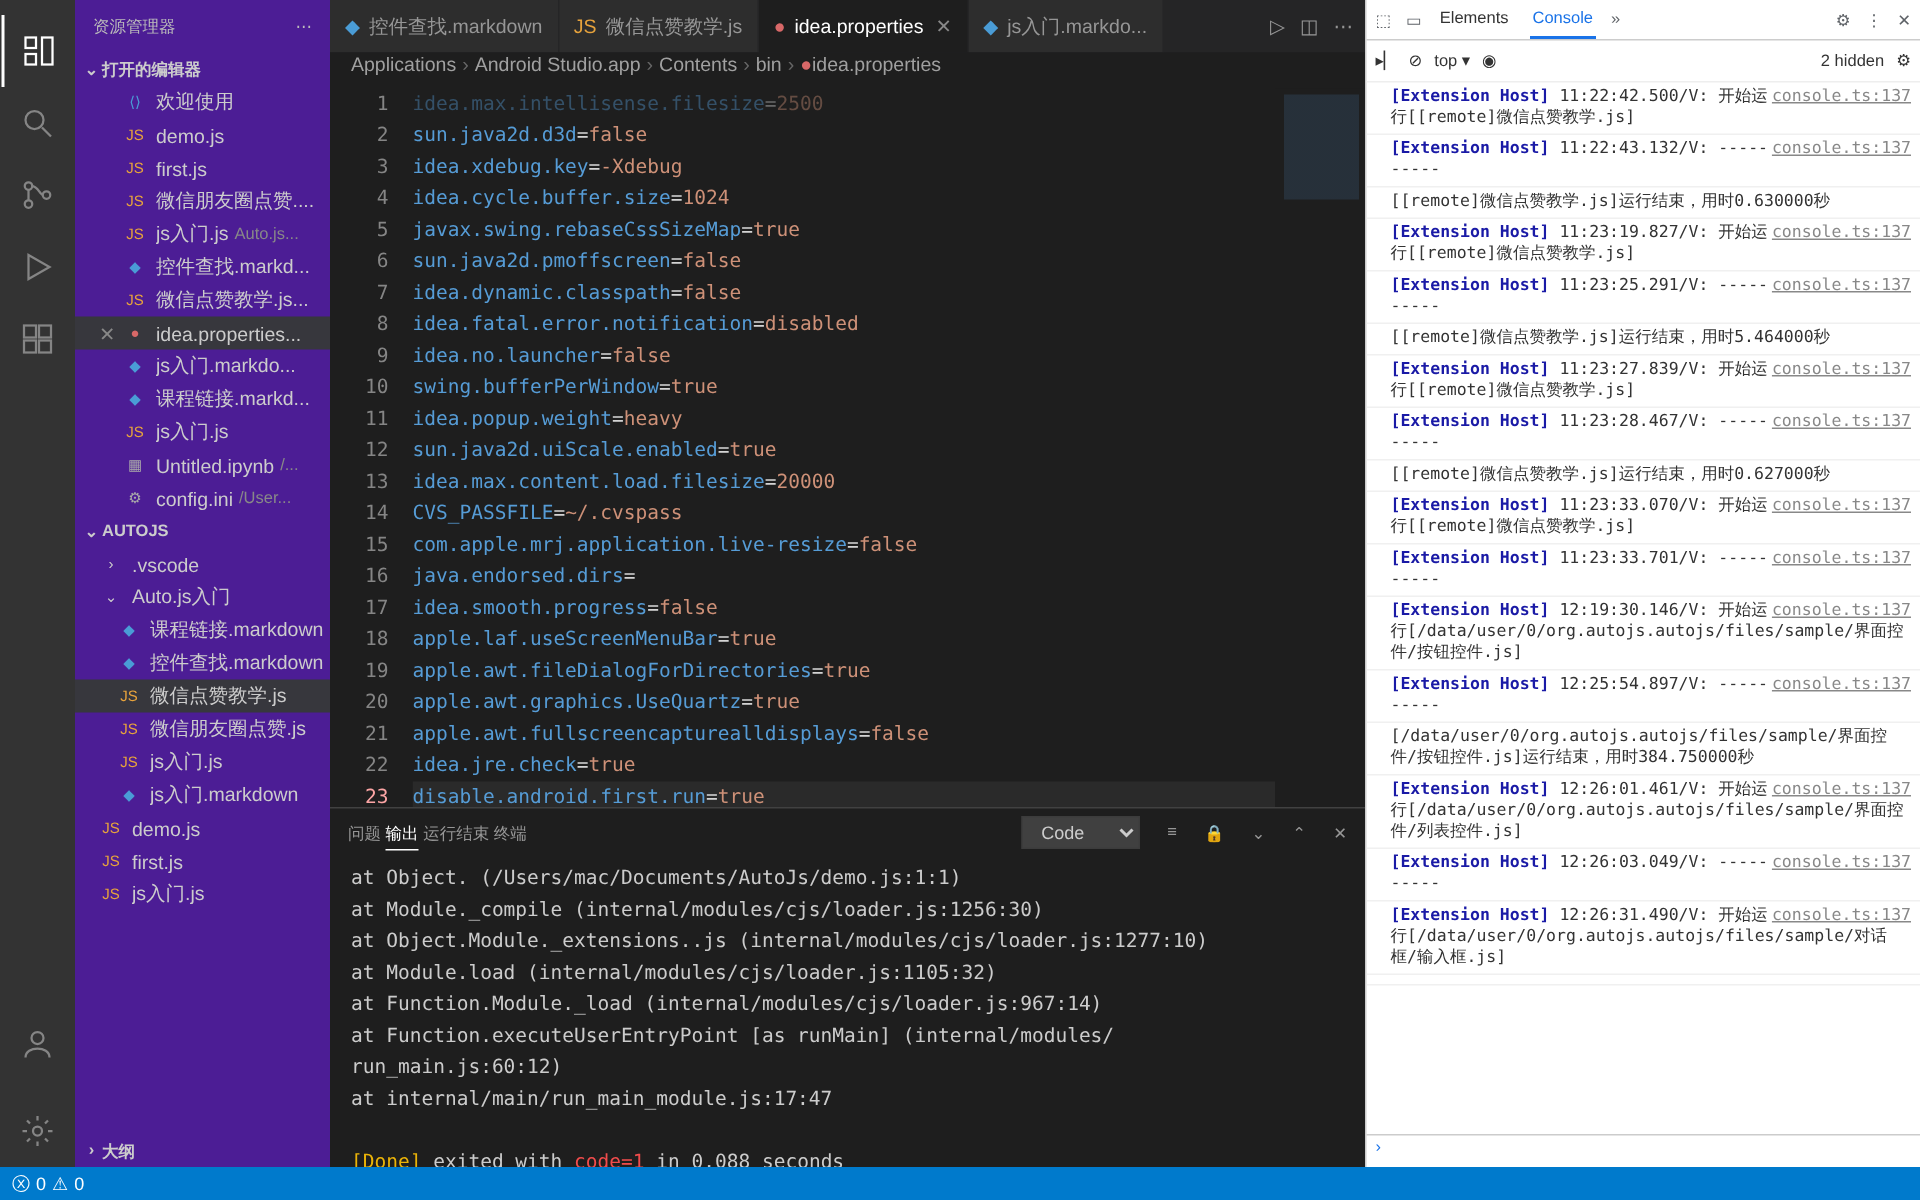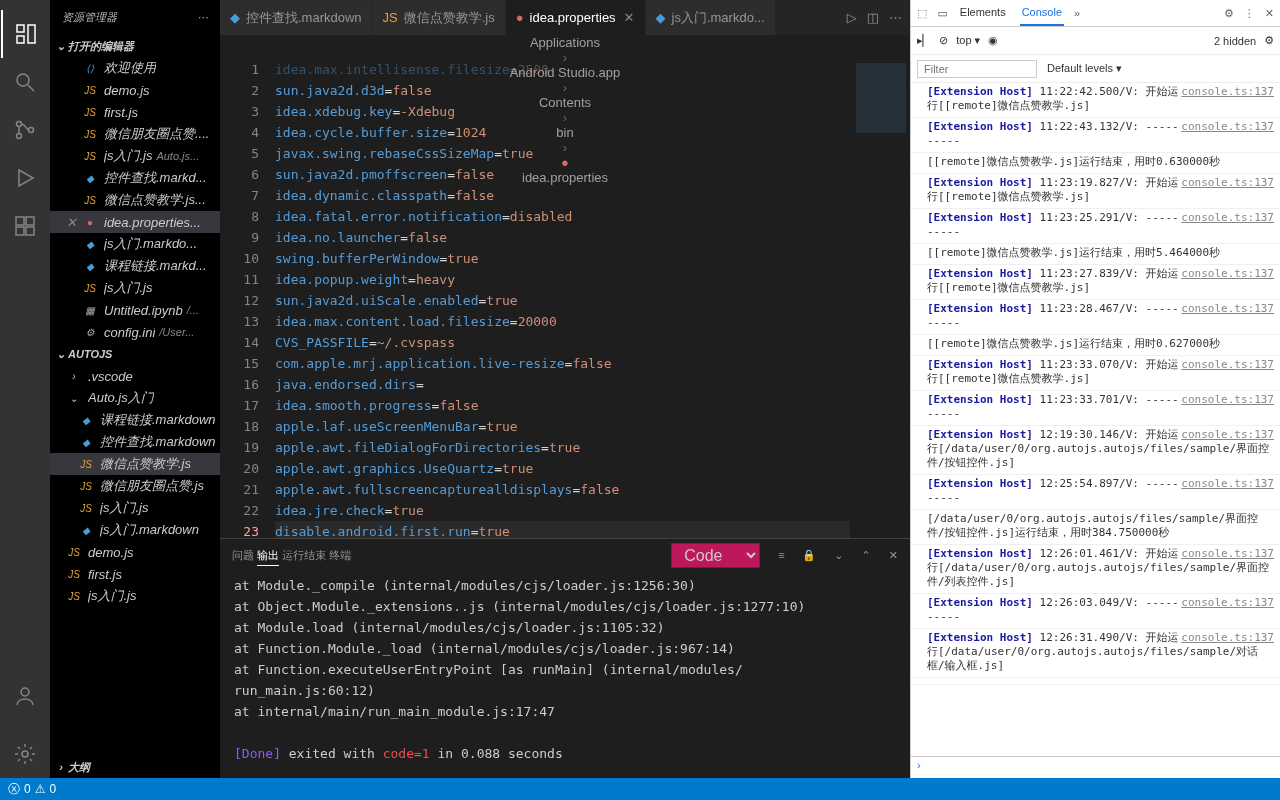--- a/index.html
+++ b/index.html
@@ -2,21 +2,21 @@
 <html><head>
 <meta charset="utf-8">
 <style>
 * { margin: 0; padding: 0; box-sizing: border-box; }
 body { font-family: -apple-system, "Helvetica Neue", sans-serif; font-size: 13px; background: #1e1e1e; color: #cccccc; overflow: hidden; width: 1280px; height: 800px; }
 .app { display: flex; height: 778px; }
 .activitybar { width: 50px; background: #333333; display: flex; flex-direction: column; align-items: center; padding-top: 10px; }
 .activitybar .icon { width: 48px; height: 48px; display: flex; align-items: center; justify-content: center; color: #858585; cursor: pointer; }
 .activitybar .icon.active { color: #ffffff; border-left: 2px solid #fff; }
 .activitybar .bottom { margin-top: auto; margin-bottom: 10px; }
-.sidebar { width: 170px; background: #000000; display: flex; flex-direction: column; overflow: hidden; font-style: italic; }
+.sidebar { width: 170px; background: #4c1d95; display: flex; flex-direction: column; overflow: hidden; }
 .sidebar-header { height: 35px; display: flex; align-items: center; padding: 0 12px; font-size: 11px; color: #bbbbbb; justify-content: space-between; }
 .section-header { height: 22px; display: flex; align-items: center; padding: 0 4px; font-size: 11px; font-weight: bold; color: #cccccc; cursor: pointer; }
 .section-header .chev { width: 14px; text-align: center; }
 .tree-item { height: 22px; display: flex; align-items: center; padding-left: 16px; cursor: pointer; font-size: 13px; white-space: nowrap; overflow: hidden; }
 .tree-item.active { background: #37373d; }
 .tree-item .ficon { width: 16px; height: 16px; margin-right: 6px; flex-shrink: 0; display: inline-flex; align-items: center; justify-content: center; font-size: 10px; }
 .fi-js { color: #e6a23c; }
 .fi-md { color: #4a9cd6; }
 .fi-prop { color: #d86868; }
 .fi-ipynb { color: #aaa; }
@@ -25,40 +25,40 @@
 .tree-item .dim { color: #888; font-size: 11px; margin-left: 4px; }
 .tree-item .close { width: 16px; color: #888; visibility: hidden; }
 .tree-item:hover .close, .tree-item.hasclose .close { visibility: visible; }
 .editor-area { flex: 1; display: flex; flex-direction: column; background: #1e1e1e; min-width: 0; }
 .tabbar { height: 35px; background: #252526; display: flex; align-items: stretch; }
 .tab { display: flex; align-items: center; padding: 0 10px; background: #2d2d2d; color: #969696; cursor: pointer; font-size: 13px; border-right: 1px solid #252526; min-width: 0; }
 .tab.active { background: #1e1e1e; color: #ffffff; }
 .tab .ficon { margin-right: 6px; }
 .tab .tclose { margin-left: 8px; color: #888; }
 .tab-actions { margin-left: auto; display: flex; align-items: center; padding: 0 8px; gap: 10px; color: #969696; }
-.breadcrumb { height: 24px; display: flex; align-items: center; padding: 0 14px; font-size: 13px; color: #a0a0a0; background: #1e1e1e; flex-direction: column; }
+.breadcrumb { height: 24px; display: flex; padding: 0 14px; font-size: 13px; color: #a0a0a0; background: #1e1e1e; }
 .breadcrumb .sep { margin: 0 4px; color: #666; }
 .editor-body { flex: 1; display: flex; overflow: hidden; font-family: Menlo, Consolas, monospace; font-size: 13px; position: relative; }
 .gutter { width: 55px; text-align: right; color: #858585; padding-right: 16px; line-height: 21px; padding-top: 0; }
 .code { flex: 1; line-height: 21px; white-space: pre; overflow: hidden; }
 .code .k { color: #569cd6; }
 .code .v { color: #ce9178; }
 .code .eq { color: #d4d4d4; }
 .minimap { width: 60px; background: #1e1e1e; position: relative; }
 .minimap .mm { position: absolute; top: 4px; right: 4px; width: 50px; height: 70px; background: linear-gradient(#3a5a7a 0%, #3a5a7a 100%); opacity: 0.3; }
 .panel { height: 240px; background: #1e1e1e; border-top: 1px solid #414141; display: flex; flex-direction: column; }
 .panel-tabs { height: 32px; display: flex; align-items: center; padding: 0 12px; gap: 18px; font-size: 11px; color: #969696; }
 .panel-tabs .pt { cursor: pointer; padding: 4px 0; }
 .panel-tabs .pt.active { color: #fff; border-bottom: 1px solid #fff; }
 .panel-tabs .spacer { flex: 1; }
-.panel-tabs select { background: #be185d; color: #ccc; border: 1px solid #3c3c3c; padding: 2px 20px 2px 8px; font-size: 16px; }
+.panel-tabs select { background: #404040; color: #ccc; border: 1px solid #3c3c3c; padding: 2px 20px 2px 8px; font-size: 12px; }
 .panel-tabs .picon { color: #969696; cursor: pointer; }
 .panel-body { flex: 1; overflow: auto; padding: 4px 14px; font-family: Menlo, Consolas, monospace; font-size: 13px; line-height: 21px; color: #cccccc; }
 .panel-body .err { color: #f14c4c; }
-.panel-body .done { color: #8b5cf6; }
+.panel-body .done { color: #eab308; }
 .devtools { width: 370px; background: #ffffff; color: #333; display: flex; flex-direction: column; border-left: 1px solid #ccc; font-size: 11px; }
 .dt-top { height: 27px; display: flex; align-items: center; border-bottom: 1px solid #ccc; padding: 0 6px; gap: 10px; }
 .dt-tabs { display: flex; gap: 12px; }
 .dt-tab { cursor: pointer; padding: 6px 2px; }
 .dt-tab.active { border-bottom: 2px solid #1a73e8; color: #1a73e8; }
 .dt-top .dicon { color: #5f6368; cursor: pointer; }
 .dt-sub { height: 28px; display: flex; align-items: center; padding: 0 6px; gap: 8px; border-bottom: 1px solid #eee; }
 .dt-filter { height: 28px; display: flex; align-items: center; padding: 0 6px; gap: 10px; border-bottom: 1px solid #eee; }
 .dt-filter input { border: 1px solid #ccc; padding: 2px 6px; width: 120px; font-size: 11px; }
 .dt-issues { padding: 4px 8px; border-bottom: 1px solid #eee; }
@@ -339,20 +339,21 @@
         <span id="panel-tabs"><span class="pt">问题</span>  <span class="pt active">输出</span>  <span class="pt">运行结束</span>  <span class="pt">终端</span>  </span>
         <span class="spacer"></span>
         <select><option>Code</option></select>
         <span class="picon">≡</span>
         <span class="picon">🔒</span>
         <span class="picon">⌄</span>
         <span class="picon">⌃</span>
         <span class="picon">✕</span>
       </div>
       <div class="panel-body" id="panel-body">
+          <div>    at Object.<anonymous> (/Users/mac/Documents/AutoJs/demo.js:1:1)</anonymous></div>
           <div>    at Module._compile (internal/modules/cjs/loader.js:1256:30)</div>
           <div>    at Object.Module._extensions..js (internal/modules/cjs/loader.js:1277:10)</div>
           <div>    at Module.load (internal/modules/cjs/loader.js:1105:32)</div>
           <div>    at Function.Module._load (internal/modules/cjs/loader.js:967:14)</div>
           <div>    at Function.executeUserEntryPoint [as runMain] (internal/modules/</div>
           <div>    run_main.js:60:12)</div>
           <div>    at internal/main/run_main_module.js:17:47</div>
           <div><br></div>
           <div><span class="done">[Done]</span> exited with <span class="err">code=1</span> in 0.088 seconds</div>
         </div>
@@ -374,24 +375,20 @@
       <span class="dicon">✕</span>
     </div>
     <div class="dt-sub">
       <span class="dicon">▸▏</span>
       <span class="dicon">⊘</span>
       <span>top ▾</span>
       <span class="dicon">◉</span>
       <span style="flex:1"></span>
       <span>2 hidden</span>
       <span class="dicon">⚙</span>
-    </div>
-    <div class="dt-filter">
-      <input placeholder="Filter" style="">
-      <span>Default levels ▾</span>
     </div>
     <div class="dt-log" id="dt-log">
         <div class="log-entry"><span class="src">console.ts:137</span><span class="host">[Extension Host]</span> <span class="msg">11:22:42.500/V: 开始运行[[remote]微信点赞教学.js]</span></div>
         <div class="log-entry"><span class="src">console.ts:137</span><span class="host">[Extension Host]</span> <span class="msg">11:22:43.132/V: ----------</span></div>
         <div class="log-entry"><span class="msg">[[remote]微信点赞教学.js]运行结束，用时0.630000秒</span></div>
         <div class="log-entry"><span class="src">console.ts:137</span><span class="host">[Extension Host]</span> <span class="msg">11:23:19.827/V: 开始运行[[remote]微信点赞教学.js]</span></div>
         <div class="log-entry"><span class="src">console.ts:137</span><span class="host">[Extension Host]</span> <span class="msg">11:23:25.291/V: ----------</span></div>
         <div class="log-entry"><span class="msg">[[remote]微信点赞教学.js]运行结束，用时5.464000秒</span></div>
         <div class="log-entry"><span class="src">console.ts:137</span><span class="host">[Extension Host]</span> <span class="msg">11:23:27.839/V: 开始运行[[remote]微信点赞教学.js]</span></div>
         <div class="log-entry"><span class="src">console.ts:137</span><span class="host">[Extension Host]</span> <span class="msg">11:23:28.467/V: ----------</span></div>

